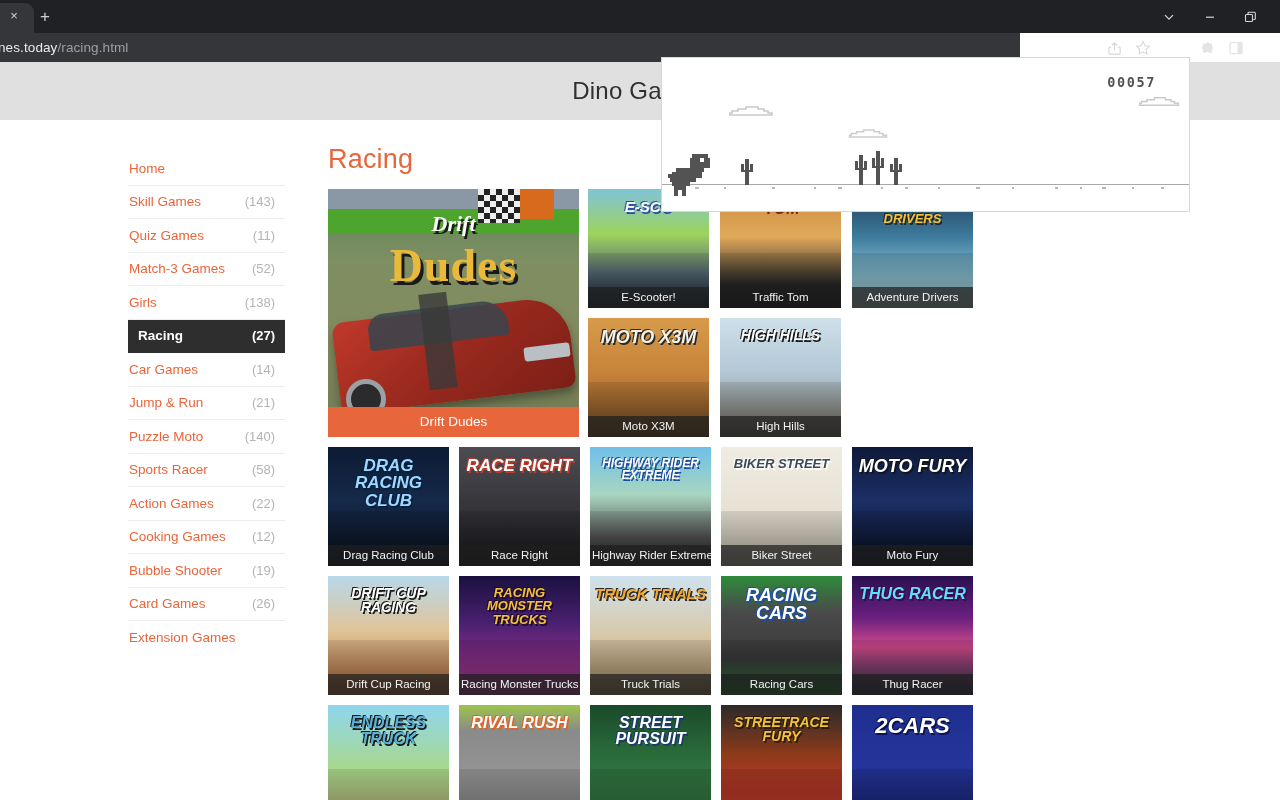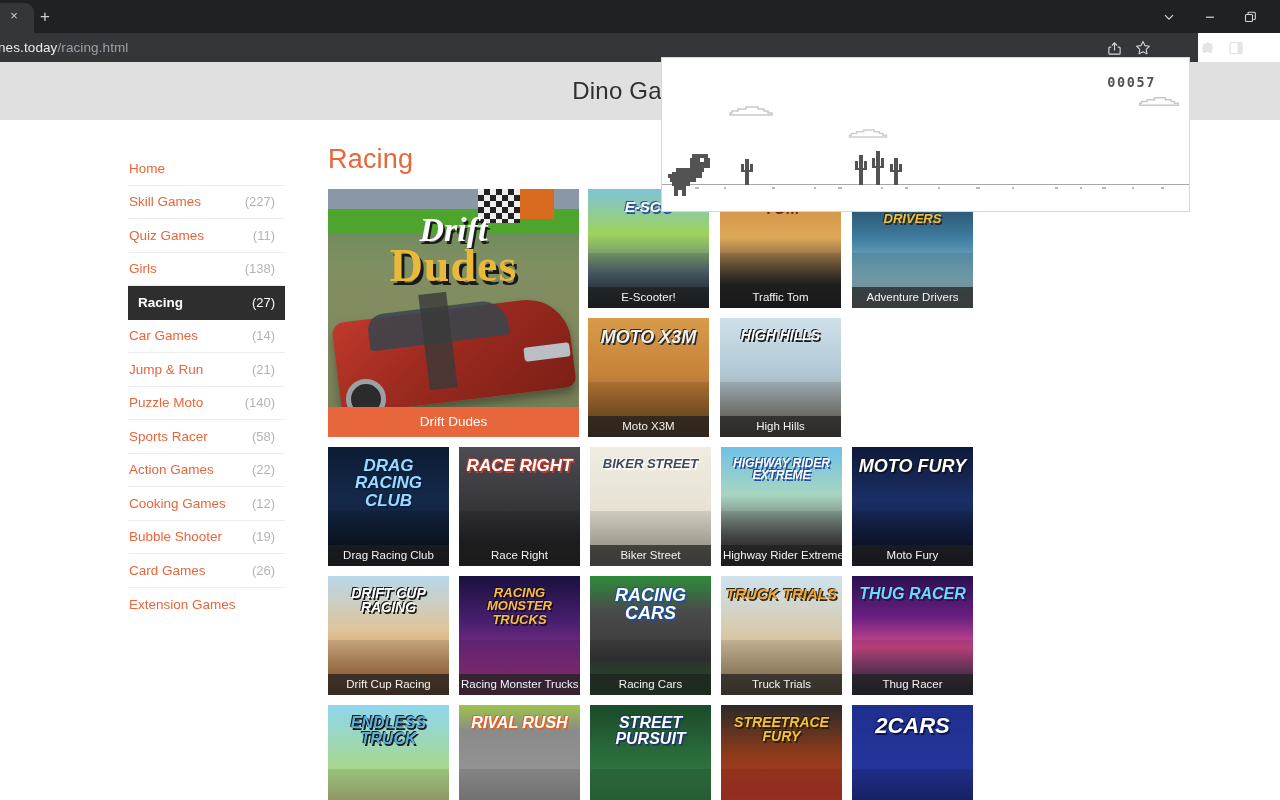--- a/index.html
+++ b/index.html
@@ -33,21 +33,21 @@
   .win-btn {
     position:absolute; top:5px; width:24px; height:24px;
     display:flex; align-items:center; justify-content:center;
     color:#d6d7d9; cursor:pointer;
   }
   #win-chevron { left:1157px; }
   #win-min { left:1198px; }
   #win-restore { left:1238px; }
 
   #toolbar {
-    position:absolute; left:0; top:33px; width:1198px; height:29px;
+    position:absolute; left:0; top:33px; width:1020px; height:29px;
     background:#35363a;
   }
   #url-text {
     position:absolute; left:-2px; top:0px; height:29px;
     line-height:29px; font-size:13.5px; color:#e8eaed;
     white-space:nowrap; letter-spacing:0.1px;
   }
   #url-text .url-path { color:#9aa0a6; }
   .tb-icon {
     position:absolute; top:3px; width:24px; height:24px;
@@ -100,21 +100,21 @@
     font-size:13.5px; color:#e8663b;
     border-bottom:1px solid #ececec;
     cursor:pointer; white-space:nowrap;
   }
   .nav-item .nav-count { color:#b4b4b4; font-size:13px; }
   .nav-item.first { border-top:none;text-align:center; }
   .nav-item.active {
     background:#2e2e2e; color:#ffffff; font-weight:bold;
     padding-left:10px; border-bottom:1px solid #2e2e2e;
   }
-  .nav-item.active .nav-count { color:#ffffff; font-weight:normal; }
+  .nav-item.active .nav-count { color:#ffffff; font-weight:bold; }
   .nav-item.last { border-bottom:none;align-items:center; }
 
   
   #main { position:absolute; left:328px; top:24px; width:645px; }
   #page-title {
     font-size:27px; color:#e8663b; font-weight:400;
     margin-bottom:14px; letter-spacing:0.2px;
   }
 
   
@@ -254,25 +254,29 @@
 
   <div id="content">
 
     <nav id="sidebar">
         <div class="nav-item first">
           <span>Home</span>
           <span class="nav-count"></span>
         </div>
         <div class="nav-item">
           <span>Skill Games</span>
-          <span class="nav-count">(227)</span>
+          <span class="nav-count">(143)</span>
         </div>
         <div class="nav-item">
           <span>Quiz Games</span>
           <span class="nav-count">(11)</span>
+        </div>
+        <div class="nav-item">
+          <span>Match-3 Games</span>
+          <span class="nav-count">(52)</span>
         </div>
         <div class="nav-item">
           <span>Girls</span>
           <span class="nav-count">(138)</span>
         </div>
         <div class="nav-item active">
           <span>Racing</span>
           <span class="nav-count">(27)</span>
         </div>
         <div class="nav-item">
@@ -317,21 +321,21 @@
       <h1 id="page-title">Racing</h1>
 
       <div id="top-block">
         <div id="featured" class="thumb">
           <div class="art">
             <div style="position:absolute;inset:0;background:linear-gradient(180deg,#8596a8 0%,#6f8a5e 16%,#7f8f62 30%,#83895f 62%,#6f7a53 100%);"></div>
             <div style="position:absolute;left:0;top:18px;width:100%;height:26px;background:#4ea52e;"></div>
             <div style="position:absolute;left:0;top:0;width:100%;height:20px;background:#8a98a6;"></div>
             <div style="position:absolute;left:150px;top:0;width:42px;height:34px;background:repeating-conic-gradient(#222 0 25%, #eee 0 50%) 0 0/12px 12px;"></div>
             <div style="position:absolute;left:192px;top:0;width:34px;height:30px;background:#d86a1e;"></div>
-            <div class="art-title" style="top:24px;font-family:'Liberation Serif',serif;font-style:italic;font-size:34px;color:#fff;text-shadow:2px 3px 0 #1a1a1a;text-transform:none;">Drift</div>
+            <div class="art-title" style="top:24px;font-family:'Liberation Serif',serif;font-style:italic;font-size:22px;color:#fff;text-shadow:2px 3px 0 #1a1a1a;text-transform:none;">Drift</div>
             <div class="art-title" style="top:54px;font-size:46px;color:#e9b93c;text-shadow:3px 4px 0 #1a1a1a;letter-spacing:1px;font-family:'Liberation Serif',serif;text-transform:none;">Dudes</div>
             <div style="position:absolute;left:8px;top:120px;width:236px;height:92px;background:linear-gradient(145deg,#c0392b 0%,#9c2a1f 45%,#7c1f16 100%);border-radius:12px 44px 10px 8px;transform:rotate(-7deg);box-shadow:0 6px 10px rgba(0,0,0,.35);"></div>
             <div style="position:absolute;left:40px;top:118px;width:140px;height:36px;background:#36454f;border-radius:16px 26px 4px 4px;transform:rotate(-7deg);opacity:.85;"></div>
             <div style="position:absolute;left:96px;top:104px;width:28px;height:96px;background:#3a3a3a;transform:rotate(-7deg);opacity:.8;"></div>
             <div style="position:absolute;left:18px;top:190px;width:40px;height:40px;background:#2b2b2b;border-radius:50%;border:5px solid #9aa0a4;"></div>
             <div style="position:absolute;left:196px;top:156px;width:46px;height:14px;background:#b9bfc4;border-radius:3px;transform:rotate(-7deg);"></div>
           </div>
           <div class="thumb-label">Drift Dudes</div>
         </div>
 
@@ -383,34 +387,34 @@
             <div class="thumb-label">Drag Racing Club</div>
           </div>
           <div class="thumb">
             <div class="art" style="background: linear-gradient(rgb(76, 76, 82) 0%, rgb(53, 53, 58) 50%, rgb(29, 29, 33) 100%);">
               <div style="position: absolute; left: 0px; right: 0px; bottom: 0px; height: 46%; background: linear-gradient(rgba(0, 0, 0, 0.1), rgba(0, 0, 0, 0.4));"></div>
               <div class="art-title" style="top: 10px; font-size: 17px; color: rgb(255, 255, 255); text-shadow: rgb(192, 57, 43) 1.5px 1.5px 0px, rgb(192, 57, 43) -1px -1px 0px; padding: 0px 5px; font-family: &quot;Liberation Sans&quot;, sans-serif; font-style: italic;">RACE RIGHT</div>
             </div>
             <div class="thumb-label">Race Right</div>
           </div>
           <div class="thumb">
+            <div class="art" style="background: linear-gradient(rgb(111, 192, 232) 0%, rgb(168, 214, 192) 40%, rgb(90, 90, 90) 75%, rgb(42, 42, 42) 100%);">
+              <div style="position: absolute; left: 0px; right: 0px; bottom: 0px; height: 46%; background: linear-gradient(rgba(0, 0, 0, 0.1), rgba(0, 0, 0, 0.4));"></div>
+              <div class="art-title" style="top: 10px; font-size: 12px; color: rgb(255, 255, 255); text-shadow: rgb(29, 79, 156) 1.5px 1.5px 0px, rgb(29, 79, 156) -1px -1px 0px; padding: 0px 5px; font-family: &quot;Liberation Sans&quot;, sans-serif; font-style: italic;">HIGHWAY RIDER EXTREME</div>
+            </div>
+            <div class="thumb-label">Highway Rider Extreme</div>
+          </div>
+          <div class="thumb">
             <div class="art" style="background: linear-gradient(rgb(240, 236, 226) 0%, rgb(230, 224, 210) 60%, rgb(220, 213, 196) 100%);">
               <div style="position: absolute; left: 0px; right: 0px; bottom: 0px; height: 46%; background: linear-gradient(rgba(0, 0, 0, 0.1), rgba(0, 0, 0, 0.4));"></div>
               <div class="art-title" style="top: 10px; font-size: 13px; color: rgb(59, 74, 90); text-shadow: rgb(255, 255, 255) 1.5px 1.5px 0px, rgb(255, 255, 255) -1px -1px 0px; padding: 0px 5px; font-family: &quot;Liberation Sans&quot;, sans-serif; font-style: italic;">BIKER STREET</div>
             </div>
             <div class="thumb-label">Biker Street</div>
           </div>
           <div class="thumb">
-            <div class="art" style="background: linear-gradient(rgb(111, 192, 232) 0%, rgb(168, 214, 192) 40%, rgb(90, 90, 90) 75%, rgb(42, 42, 42) 100%);">
-              <div style="position: absolute; left: 0px; right: 0px; bottom: 0px; height: 46%; background: linear-gradient(rgba(0, 0, 0, 0.1), rgba(0, 0, 0, 0.4));"></div>
-              <div class="art-title" style="top: 10px; font-size: 12px; color: rgb(255, 255, 255); text-shadow: rgb(29, 79, 156) 1.5px 1.5px 0px, rgb(29, 79, 156) -1px -1px 0px; padding: 0px 5px; font-family: &quot;Liberation Sans&quot;, sans-serif; font-style: italic;">HIGHWAY RIDER EXTREME</div>
-            </div>
-            <div class="thumb-label">Highway Rider Extreme</div>
-          </div>
-          <div class="thumb">
             <div class="art" style="background: linear-gradient(rgb(14, 26, 58) 0%, rgb(27, 47, 102) 45%, rgb(10, 16, 36) 100%);">
               <div style="position: absolute; left: 0px; right: 0px; bottom: 0px; height: 46%; background: linear-gradient(rgba(0, 0, 0, 0.1), rgba(0, 0, 0, 0.4));"></div>
               <div class="art-title" style="top: 10px; font-size: 18px; color: rgb(255, 255, 255); text-shadow: rgb(16, 21, 34) 1.5px 1.5px 0px, rgb(16, 21, 34) -1px -1px 0px; padding: 0px 5px; font-family: &quot;Liberation Sans&quot;, sans-serif; font-style: italic;">MoTo Fury</div>
             </div>
             <div class="thumb-label">Moto Fury</div>
           </div>
         </div>
       <div class="row-grid" id="row3">
           <div class="thumb">
             <div class="art" style="background: linear-gradient(rgb(184, 216, 234) 0%, rgb(224, 196, 154) 45%, rgb(196, 116, 58) 100%);">
@@ -420,32 +424,32 @@
             <div class="thumb-label">Drift Cup Racing</div>
           </div>
           <div class="thumb">
             <div class="art" style="background: linear-gradient(rgb(26, 16, 64) 0%, rgb(74, 32, 112) 40%, rgb(138, 47, 138) 70%, rgb(192, 74, 160) 100%);">
               <div style="position: absolute; left: 0px; right: 0px; bottom: 0px; height: 46%; background: linear-gradient(rgba(0, 0, 0, 0.1), rgba(0, 0, 0, 0.4));"></div>
               <div class="art-title" style="top: 10px; font-size: 13px; color: rgb(246, 193, 58); text-shadow: rgb(26, 10, 42) 1.5px 1.5px 0px, rgb(26, 10, 42) -1px -1px 0px; padding: 0px 5px; font-family: &quot;Liberation Sans&quot;, sans-serif; font-style: italic;">RACING MONSTER TRUCKS</div>
             </div>
             <div class="thumb-label">Racing Monster Trucks</div>
           </div>
           <div class="thumb">
+            <div class="art" style="background: linear-gradient(rgb(207, 226, 238) 0%, rgb(216, 200, 168) 50%, rgb(184, 154, 106) 100%);">
+              <div style="position: absolute; left: 0px; right: 0px; bottom: 0px; height: 46%; background: linear-gradient(rgba(0, 0, 0, 0.1), rgba(0, 0, 0, 0.4));"></div>
+              <div class="art-title" style="top: 10px; font-size: 15px; color: rgb(243, 166, 42); text-shadow: rgb(42, 42, 42) 1.5px 1.5px 0px, rgb(42, 42, 42) -1px -1px 0px; padding: 0px 5px; font-family: &quot;Liberation Sans&quot;, sans-serif; font-style: italic;">TRUCK TRIALS</div>
+            </div>
+            <div class="thumb-label">Truck Trials</div>
+          </div>
+          <div class="thumb">
             <div class="art" style="background: linear-gradient(rgb(46, 139, 58) 0%, rgb(74, 74, 74) 30%, rgb(58, 58, 58) 70%, rgb(46, 139, 58) 100%);">
               <div style="position: absolute; left: 0px; right: 0px; bottom: 0px; height: 46%; background: linear-gradient(rgba(0, 0, 0, 0.1), rgba(0, 0, 0, 0.4));"></div>
               <div class="art-title" style="top: 10px; font-size: 18px; color: rgb(255, 255, 255); text-shadow: rgb(27, 79, 160) 1.5px 1.5px 0px, rgb(27, 79, 160) -1px -1px 0px; padding: 0px 5px; font-family: &quot;Liberation Sans&quot;, sans-serif; font-style: italic;">RACING CARS</div>
             </div>
             <div class="thumb-label">Racing Cars</div>
-          </div>
-          <div class="thumb">
-            <div class="art" style="background: linear-gradient(rgb(207, 226, 238) 0%, rgb(216, 200, 168) 50%, rgb(184, 154, 106) 100%);">
-              <div style="position: absolute; left: 0px; right: 0px; bottom: 0px; height: 46%; background: linear-gradient(rgba(0, 0, 0, 0.1), rgba(0, 0, 0, 0.4));"></div>
-              <div class="art-title" style="top: 10px; font-size: 15px; color: rgb(243, 166, 42); text-shadow: rgb(42, 42, 42) 1.5px 1.5px 0px, rgb(42, 42, 42) -1px -1px 0px; padding: 0px 5px; font-family: &quot;Liberation Sans&quot;, sans-serif; font-style: italic;">TRUCK TRIALS</div>
-            </div>
-            <div class="thumb-label">Truck Trials</div>
           </div>
           <div class="thumb">
             <div class="art" style="background: linear-gradient(rgb(42, 16, 80) 0%, rgb(106, 32, 128) 35%, rgb(208, 74, 138) 60%, rgb(42, 58, 90) 100%);">
               <div style="position: absolute; left: 0px; right: 0px; bottom: 0px; height: 46%; background: linear-gradient(rgba(0, 0, 0, 0.1), rgba(0, 0, 0, 0.4));"></div>
               <div class="art-title" style="top: 10px; font-size: 16px; color: rgb(95, 224, 255); text-shadow: rgb(58, 10, 74) 1.5px 1.5px 0px, rgb(58, 10, 74) -1px -1px 0px; padding: 0px 5px; font-family: &quot;Liberation Sans&quot;, sans-serif; font-style: italic;">Thug RACER</div>
             </div>
             <div class="thumb-label">Thug Racer</div>
           </div>
         </div>
       <div class="row-grid" id="row4">

